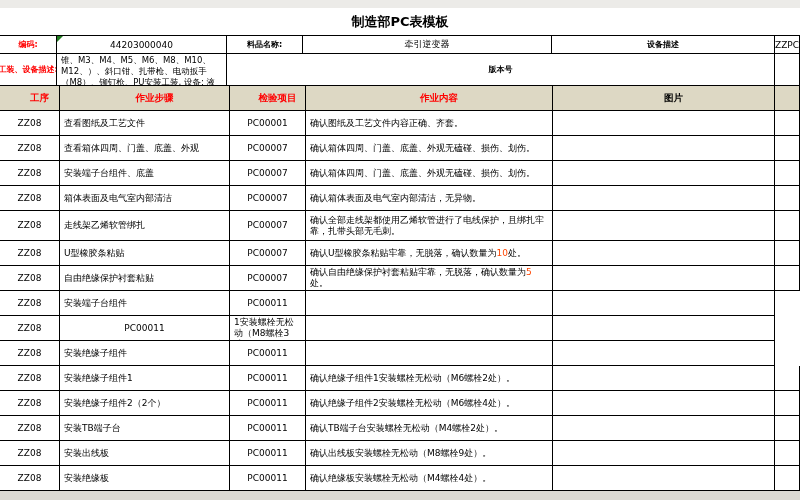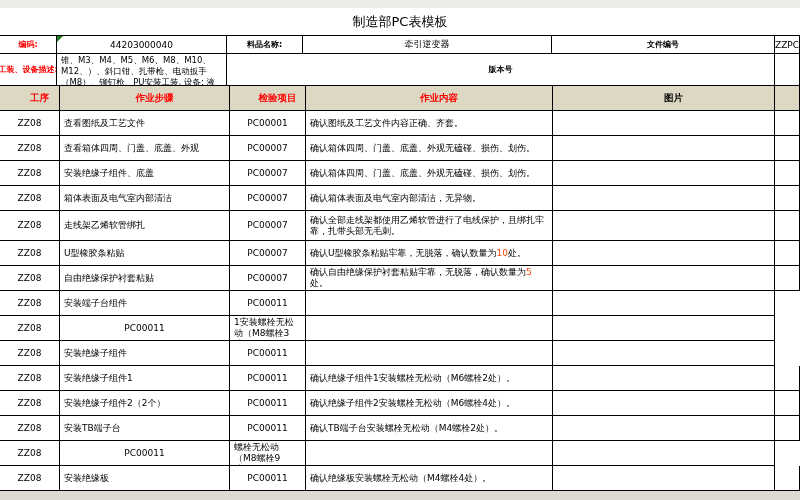--- a/index.html
+++ b/index.html
@@ -7,21 +7,21 @@
     --header-bg:#ddd8c4;
     --qty-red:#ff4500;
     --border:#000000;
     --strip-top:#ecebe8;
     --strip-bottom:#dcdad3;
   }
   *{box-sizing:border-box;margin:0;padding:0;}
   html,body{width:800px;height:500px;overflow:hidden;background:#fff;
     font-family:"DejaVu Sans","Liberation Sans",sans-serif;color:#000;}
   .top-strip{height:8px;background:var(--strip-top);}
-  .title-bar{height:27px;line-height:27px;text-align:center;font-size:13px;font-weight:normal;}
+  .title-bar{height:27px;line-height:27px;text-align:center;font-size:13px;font-weight:bold;}
   .info-grid{display:grid;grid-template-columns:57px 170px 76px 249px 223px 1fr;
     border-top:1px solid var(--border);}
   .cell{border-right:1px solid var(--border);border-bottom:1px solid var(--border);
     overflow:hidden;display:flex;align-items:center;}
   .row-a{height:18px;}
   .row-b{height:32px;}
   .c-center{justify-content:center;text-align:center;}
   .c-left{justify-content:flex-start;text-align:left;padding:1px 4px;}
   .lbl{font-weight:bold;font-size:8px;white-space:nowrap;}
   .red{color:var(--label-red);}
@@ -52,21 +52,21 @@
 
   <div class="info-grid">
 
     <div class="cell row-a c-center lbl red">编码:</div>
     <div class="cell row-a c-center val rel">
       <span class="green-tri"></span>
       <span>44203000040</span>
     </div>
     <div class="cell row-a c-center lbl">料品名称:</div>
     <div class="cell row-a c-center val">牵引逆变器</div>
-    <div class="cell row-a c-center lbl">文件编号</div>
+    <div class="cell row-a c-center lbl">设备描述</div>
     <div class="cell row-a c-center val">ZZPC</div>
 
     <div class="cell row-b c-center lbl red">工装、设备描述:</div>
     <div class="cell row-b c-left">
       <span class="tools">力矩工具：（M3改锥、M4改锥、M5改锥、M3、M4、M5、M6、M8、M10、M12、）、斜口钳、扎带枪、电动扳手（M8）、铆钉枪、PU安装工装, 设备: 液压升降台、翻转装置</span>
     </div>
     <div class="cell row-b c-center lbl" style="grid-column: span 3;">版本号</div>
     <div class="cell row-b c-center val"></div>
   </div>
 
@@ -95,21 +95,21 @@
           <div class="cell dcell c-left">查看箱体四周、门盖、底盖、外观</div>
           <div class="cell dcell c-center">PC00007</div>
           <div class="cell dcell c-left">
             <span class="content-cell-inner"><span>确认箱体四周、门盖、底盖、外观无磕碰、损伤、划伤。</span></span>
           </div>
           <div class="cell dcell c-center"></div>
           <div class="cell dcell c-center"></div>
         </div>
         <div class="trow">
           <div class="cell dcell c-center">ZZ08</div>
-          <div class="cell dcell c-left">安装绝缘子组件、底盖</div>
+          <div class="cell dcell c-left">安装端子台组件、底盖</div>
           <div class="cell dcell c-center">PC00007</div>
           <div class="cell dcell c-left">
             <span class="content-cell-inner"><span>确认箱体四周、门盖、底盖、外观无磕碰、损伤、划伤。</span></span>
           </div>
           <div class="cell dcell c-center"></div>
           <div class="cell dcell c-center"></div>
         </div>
         <div class="trow">
           <div class="cell dcell c-center">ZZ08</div>
           <div class="cell dcell c-left">箱体表面及电气室内部清洁</div>
@@ -198,20 +198,21 @@
           <div class="cell dcell c-left">安装TB端子台</div>
           <div class="cell dcell c-center">PC00011</div>
           <div class="cell dcell c-left">
             <span class="content-cell-inner"><span>确认TB端子台安装螺栓无松动（M4螺栓2处）。</span></span>
           </div>
           <div class="cell dcell c-center"></div>
           <div class="cell dcell c-center"></div>
         </div>
         <div class="trow">
           <div class="cell dcell c-center">ZZ08</div>
+          <div class="cell dcell c-left">安装出线板</div>
           <div class="cell dcell c-center">PC00011</div>
           <div class="cell dcell c-left">
             <span class="content-cell-inner"><span>确认出线板安装螺栓无松动（M8螺栓9处）。</span></span>
           </div>
           <div class="cell dcell c-center"></div>
           <div class="cell dcell c-center"></div>
         </div>
         <div class="trow">
           <div class="cell dcell c-center">ZZ08</div>
           <div class="cell dcell c-left">安装绝缘板</div>

